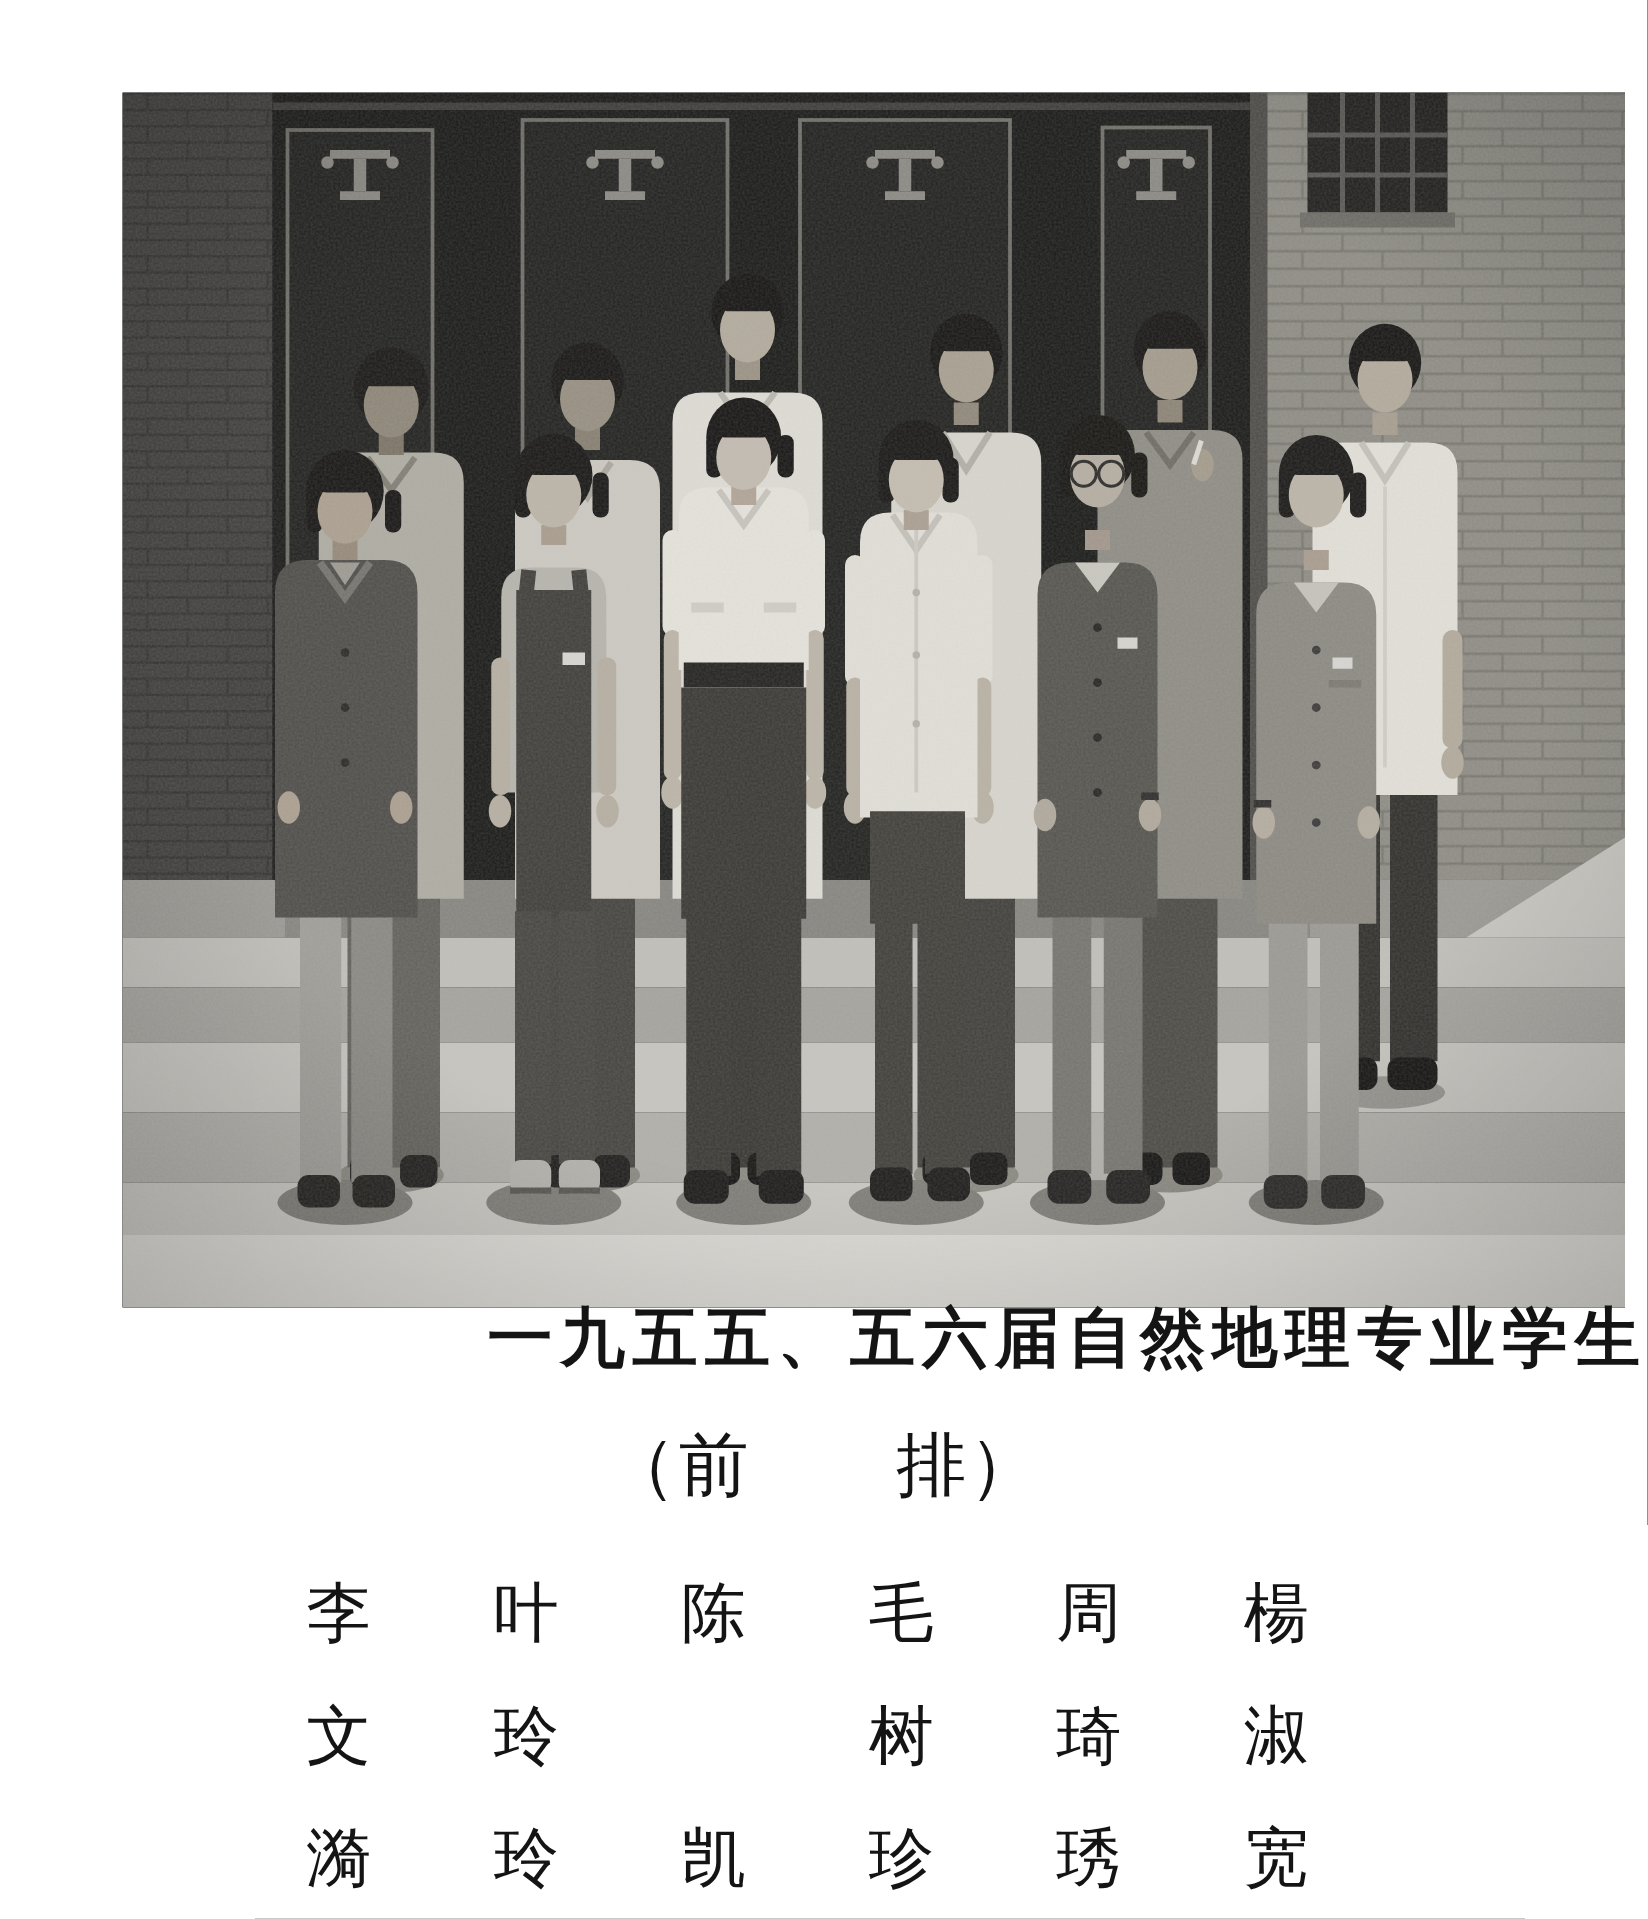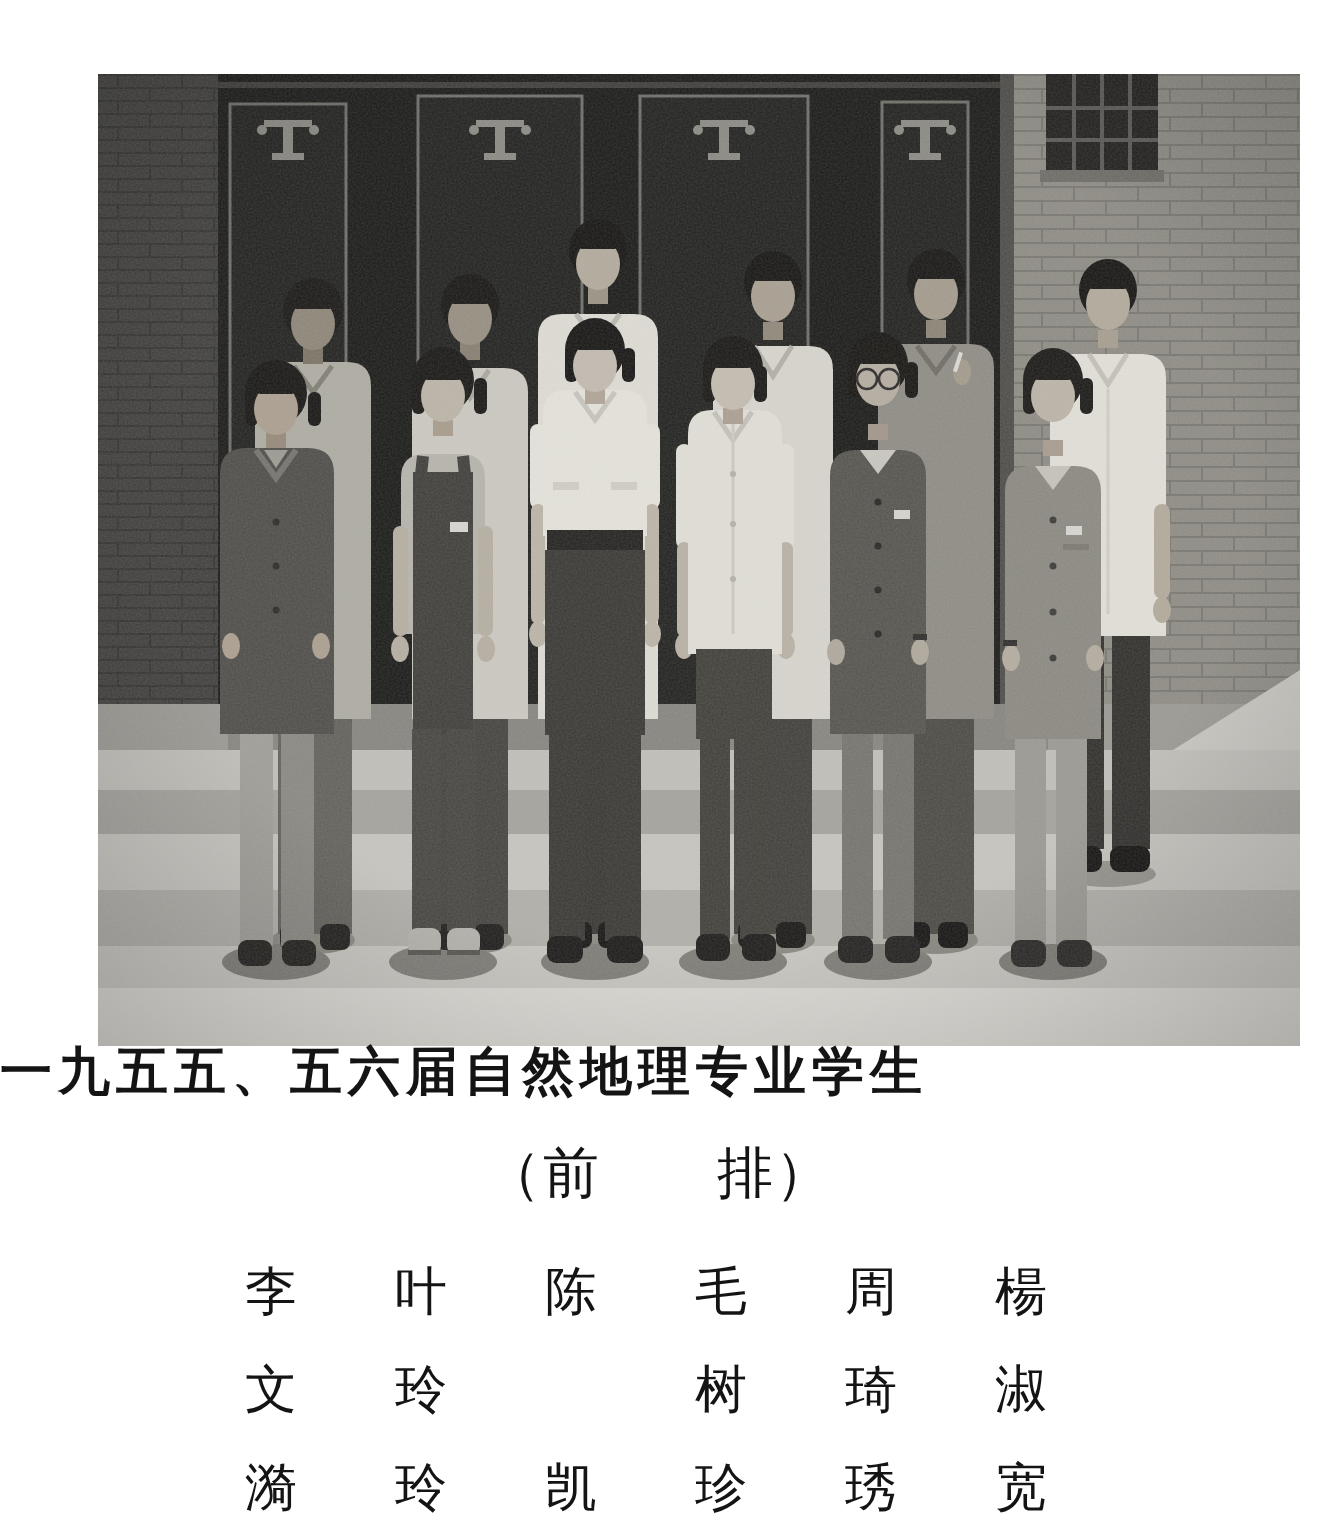--- a/index.html
+++ b/index.html
@@ -1,21 +1,21 @@
 <!DOCTYPE html>
 <html><head>
 <meta charset="utf-8">
 <style>
   html,body{margin:0;padding:0;}
   body{width:1318px;height:1535px;background:#ffffff;position:relative;overflow:hidden;
        font-family:"Liberation Serif","DejaVu Serif",serif;color:#141414;}
   .photo-frame{position:absolute;left:58px;top:58px;width:1202px;height:972px;
        background:#232220;overflow:hidden;}
   .photo-frame svg{display:block;}
-  .caption-title{position:absolute;left:0;top:1042px;width:1318px;text-align:left;
+  .caption-title{position:absolute;left:0;top:1042px;width:1318px;text-align:right;
        font-family:"Liberation Sans","DejaVu Sans",sans-serif;font-weight:bold;
        font-size:52px;letter-spacing:6px;line-height:58px;color:#141414;white-space:nowrap;}
   .caption-row-label{position:absolute;left:0;top:1142px;width:1318px;text-align:center;
        font-family:"Liberation Serif","DejaVu Serif",serif;font-size:56px;line-height:62px;
        letter-spacing:2px;color:#141414;white-space:nowrap;}
   .names-grid{position:absolute;left:196px;top:1266px;width:900px;display:grid;
        grid-template-columns:repeat(6,150px);grid-auto-rows:52px;row-gap:46px;
        font-size:52px;color:#141414;}
   .names-grid span{display:block;text-align:center;line-height:52px;}
 </style>

